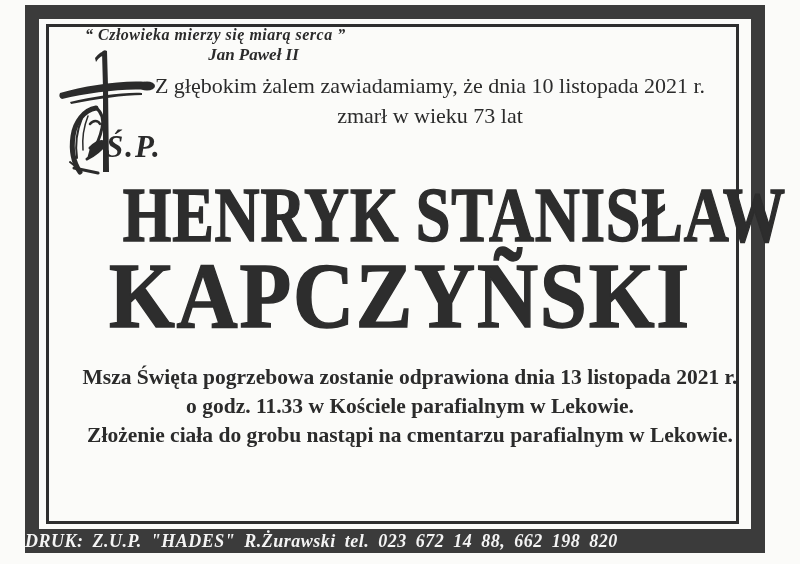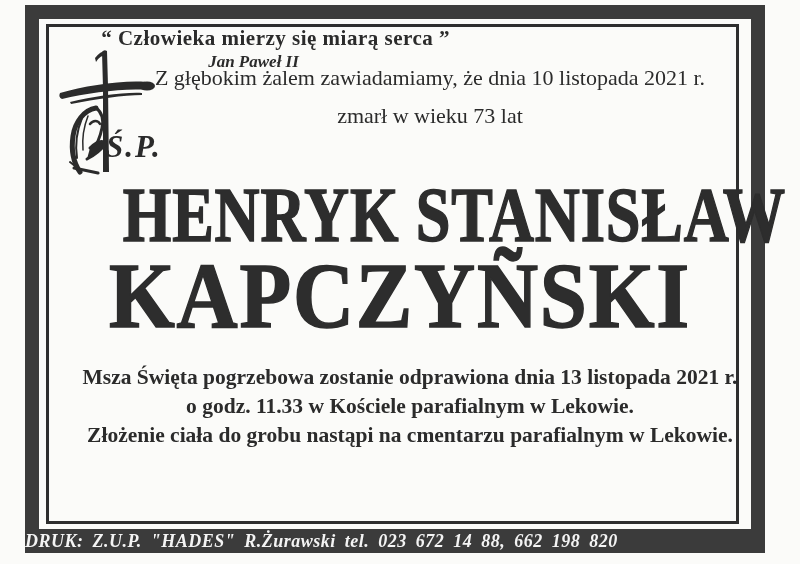--- a/index.html
+++ b/index.html
@@ -21,31 +21,31 @@
   }
   .frame-inner {
     position:absolute; left:46px; top:24px;
     width:693px; height:500px;
     border:3px solid #2e2e2e;
     background:transparent;
   }
   
   .quote-block { position:absolute; left:85px; top:26px; width:365px; }
   .quote-text {
-    font-weight:bold; font-size:21px;
-    text-align:right; letter-spacing:0.5px; white-space:nowrap;
+    font-style:italic; font-weight:bold; font-size:16px;
+    text-align:left; letter-spacing:0.5px; white-space:nowrap;
   }
   .quote-author {
     font-style:italic; font-weight:bold; font-size:17px;
     text-align:center; padding-right:28px; margin-top:1px;
   }
   
-  .announce { position:absolute; left:140px; top:64px; width:580px; text-align:center; }
+  .announce { position:absolute; left:140px; top:72px; width:580px; text-align:center; }
   .announce .a1 { font-size:22px; line-height:28px; white-space:nowrap; }
-  .announce .a2 { font-size:22px; line-height:28px; margin-top:10px; }
+  .announce .a2 { font-size:22px; line-height:28px; margin-top:2px; }
   
   .figure-wrap { position:absolute; left:40px; top:46px; width:140px; height:132px; }
   .sp-label {
     position:absolute; left:106px; top:129px;
     font-weight:bold; font-size:31px; letter-spacing:2px;font-style:italic;
   }
   .name-line {
     font-weight:bold; color:#2d2d2d; white-space:nowrap;
     -webkit-text-stroke:1.5px #2d2d2d;
   }

